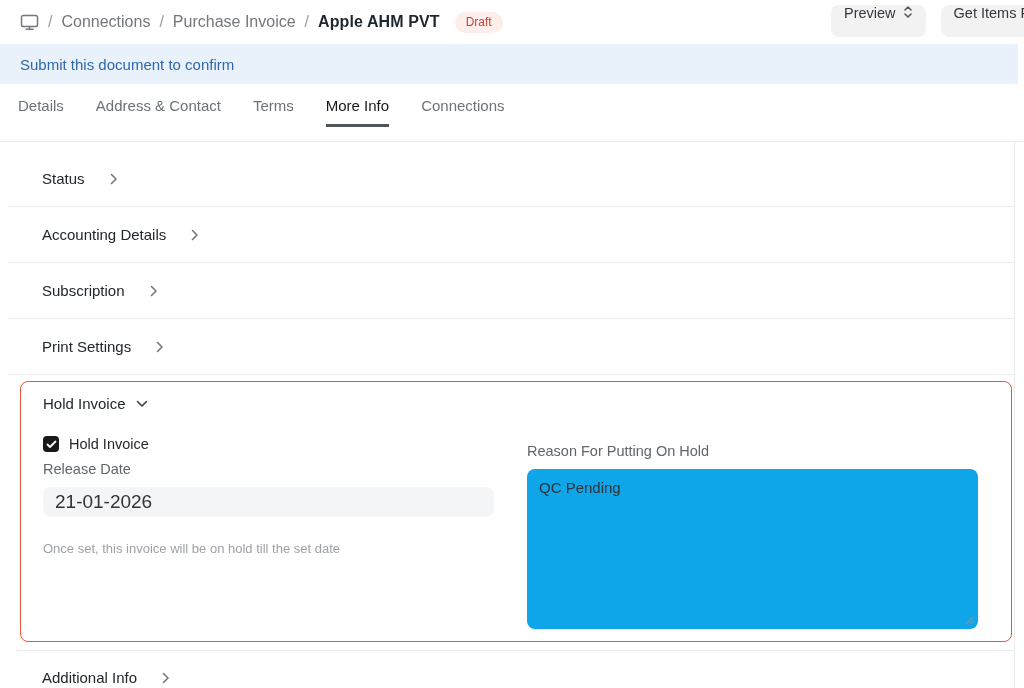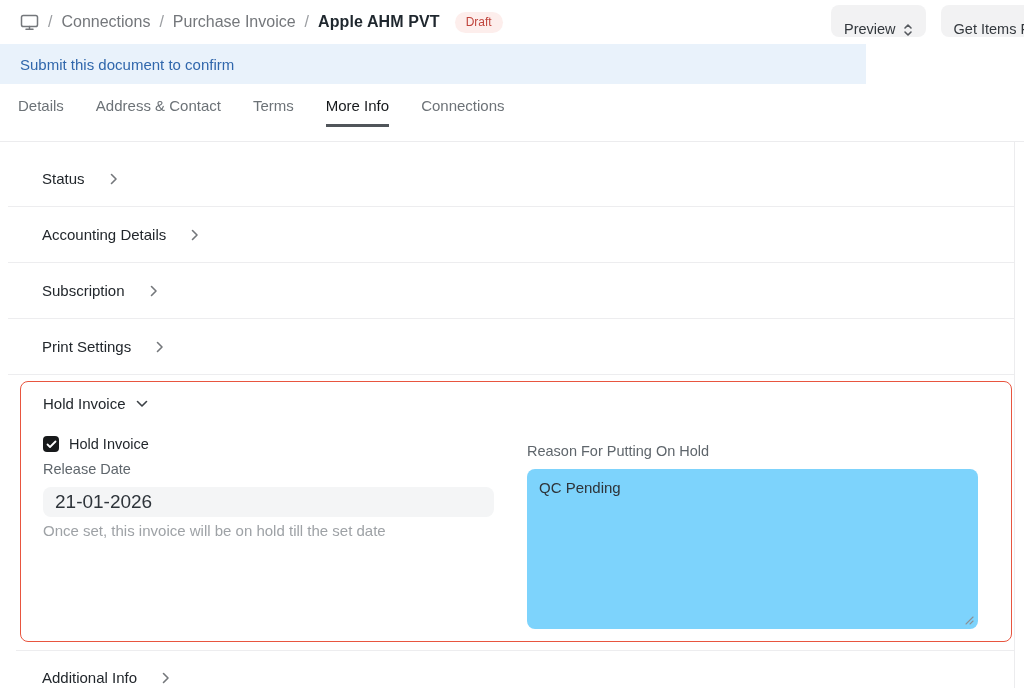--- a/index.html
+++ b/index.html
@@ -11,26 +11,26 @@
   .header { height:44px; display:flex; align-items:center; padding:0 20px; position:relative; }
   .crumbs { display:flex; align-items:center; gap:9px; font-size:16px; color:#74777b; }
   .crumbs .icon-wrap { display:flex; align-items:center; color:#74777b; }
   .crumb-sep { color:#9a9da1; }
   .crumb-link { color:#74777b; cursor:pointer; }
   .crumb-current { color:#1f272e; font-weight:700; letter-spacing:.1px; }
   .badge-draft { margin-left:6px; background:#fdeeec; color:#c0443c; font-size:12px;
     padding:3px 11px 4px; border-radius:999px; }
   .header-actions { position:absolute; top:5px; left:831px; display:flex; gap:15px; }
   .btn { height:32px; background:#f2f2f3; border:none; border-radius:8px; font-size:14.5px;
-    color:#33383d; padding:0 13px; display:flex; align-items:flex-end; gap:7px; cursor:pointer;
+    color:#33383d; padding:0 13px; display:flex; align-items:flex-start; gap:7px; cursor:pointer;
     font-family:inherit; white-space:nowrap; }
   .btn.get-items { width:170px; justify-content:flex-start; }
 
   
-  .banner { width:866px; height:40px; background:#e9f2fb; display:flex; align-items:center;
+  .banner { width:1018px; height:40px; background:#e9f2fb; display:flex; align-items:center;
     padding:0 20px; font-size:15px; color:#3067ac; }
 
   
   .tabs { position:relative; z-index:2; height:58px; display:flex; gap:32px; padding-left:18px;
     border-bottom:1px solid #ececee; background:#fff; }
   .tab { display:flex; align-items:center; height:43px; font-size:15px; color:#6c7277;
     cursor:pointer; border-bottom:3px solid transparent; padding-top:2px; }
   .tab.active { color:#16191c; border-bottom-color:#50555a; }
 
   
@@ -55,25 +55,25 @@
   .checkbox-row { display:flex; align-items:center; gap:10px; cursor:pointer; }
   .checkbox { width:16px; height:16px; background:#17191b; border-radius:4px; display:flex;
     align-items:center; justify-content:center; flex:none; }
   .checkbox-label { font-size:14.5px; color:#1f2429; }
 
   .field-label { font-size:14.5px; color:#5f666c; }
   .date-label { margin-top:9px; }
   .text-input { margin-top:10px; width:100%; height:30px; background:#f4f5f6; border:none;
     border-radius:8px; font-family:inherit; font-size:19px; color:#2e343a; padding:0 12px;
     outline:none; display:block; }
-  .help-text { margin-top:5px; font-size:15px; color:#9ea2a6; }
+  .help-text { margin-top:24px; font-size:13px; color:#9ea2a6; }
 
   .reason-col .field-label { margin-top:7px; }
   .textarea-wrap { position:relative; margin-top:10px; }
-  .textarea { width:100%; height:160px; background:#7dd3fc; border:none; border-radius:8px;
+  .textarea { width:100%; height:160px; background:#0ea5e9; border:none; border-radius:8px;
     font-family:inherit; font-size:15px; color:#2e343a; padding:10px 12px; resize:none;
     outline:none; display:block; }
   .resize-handle { position:absolute; right:4px; bottom:4px; cursor:nwse-resize; color:#8c9196;
     display:flex; }
 
   .divider-after-box { margin:8px 0 0 8px; width:1006px; border-bottom:1px solid #ededef; }
 </style>
 </head>
 <body>
 

